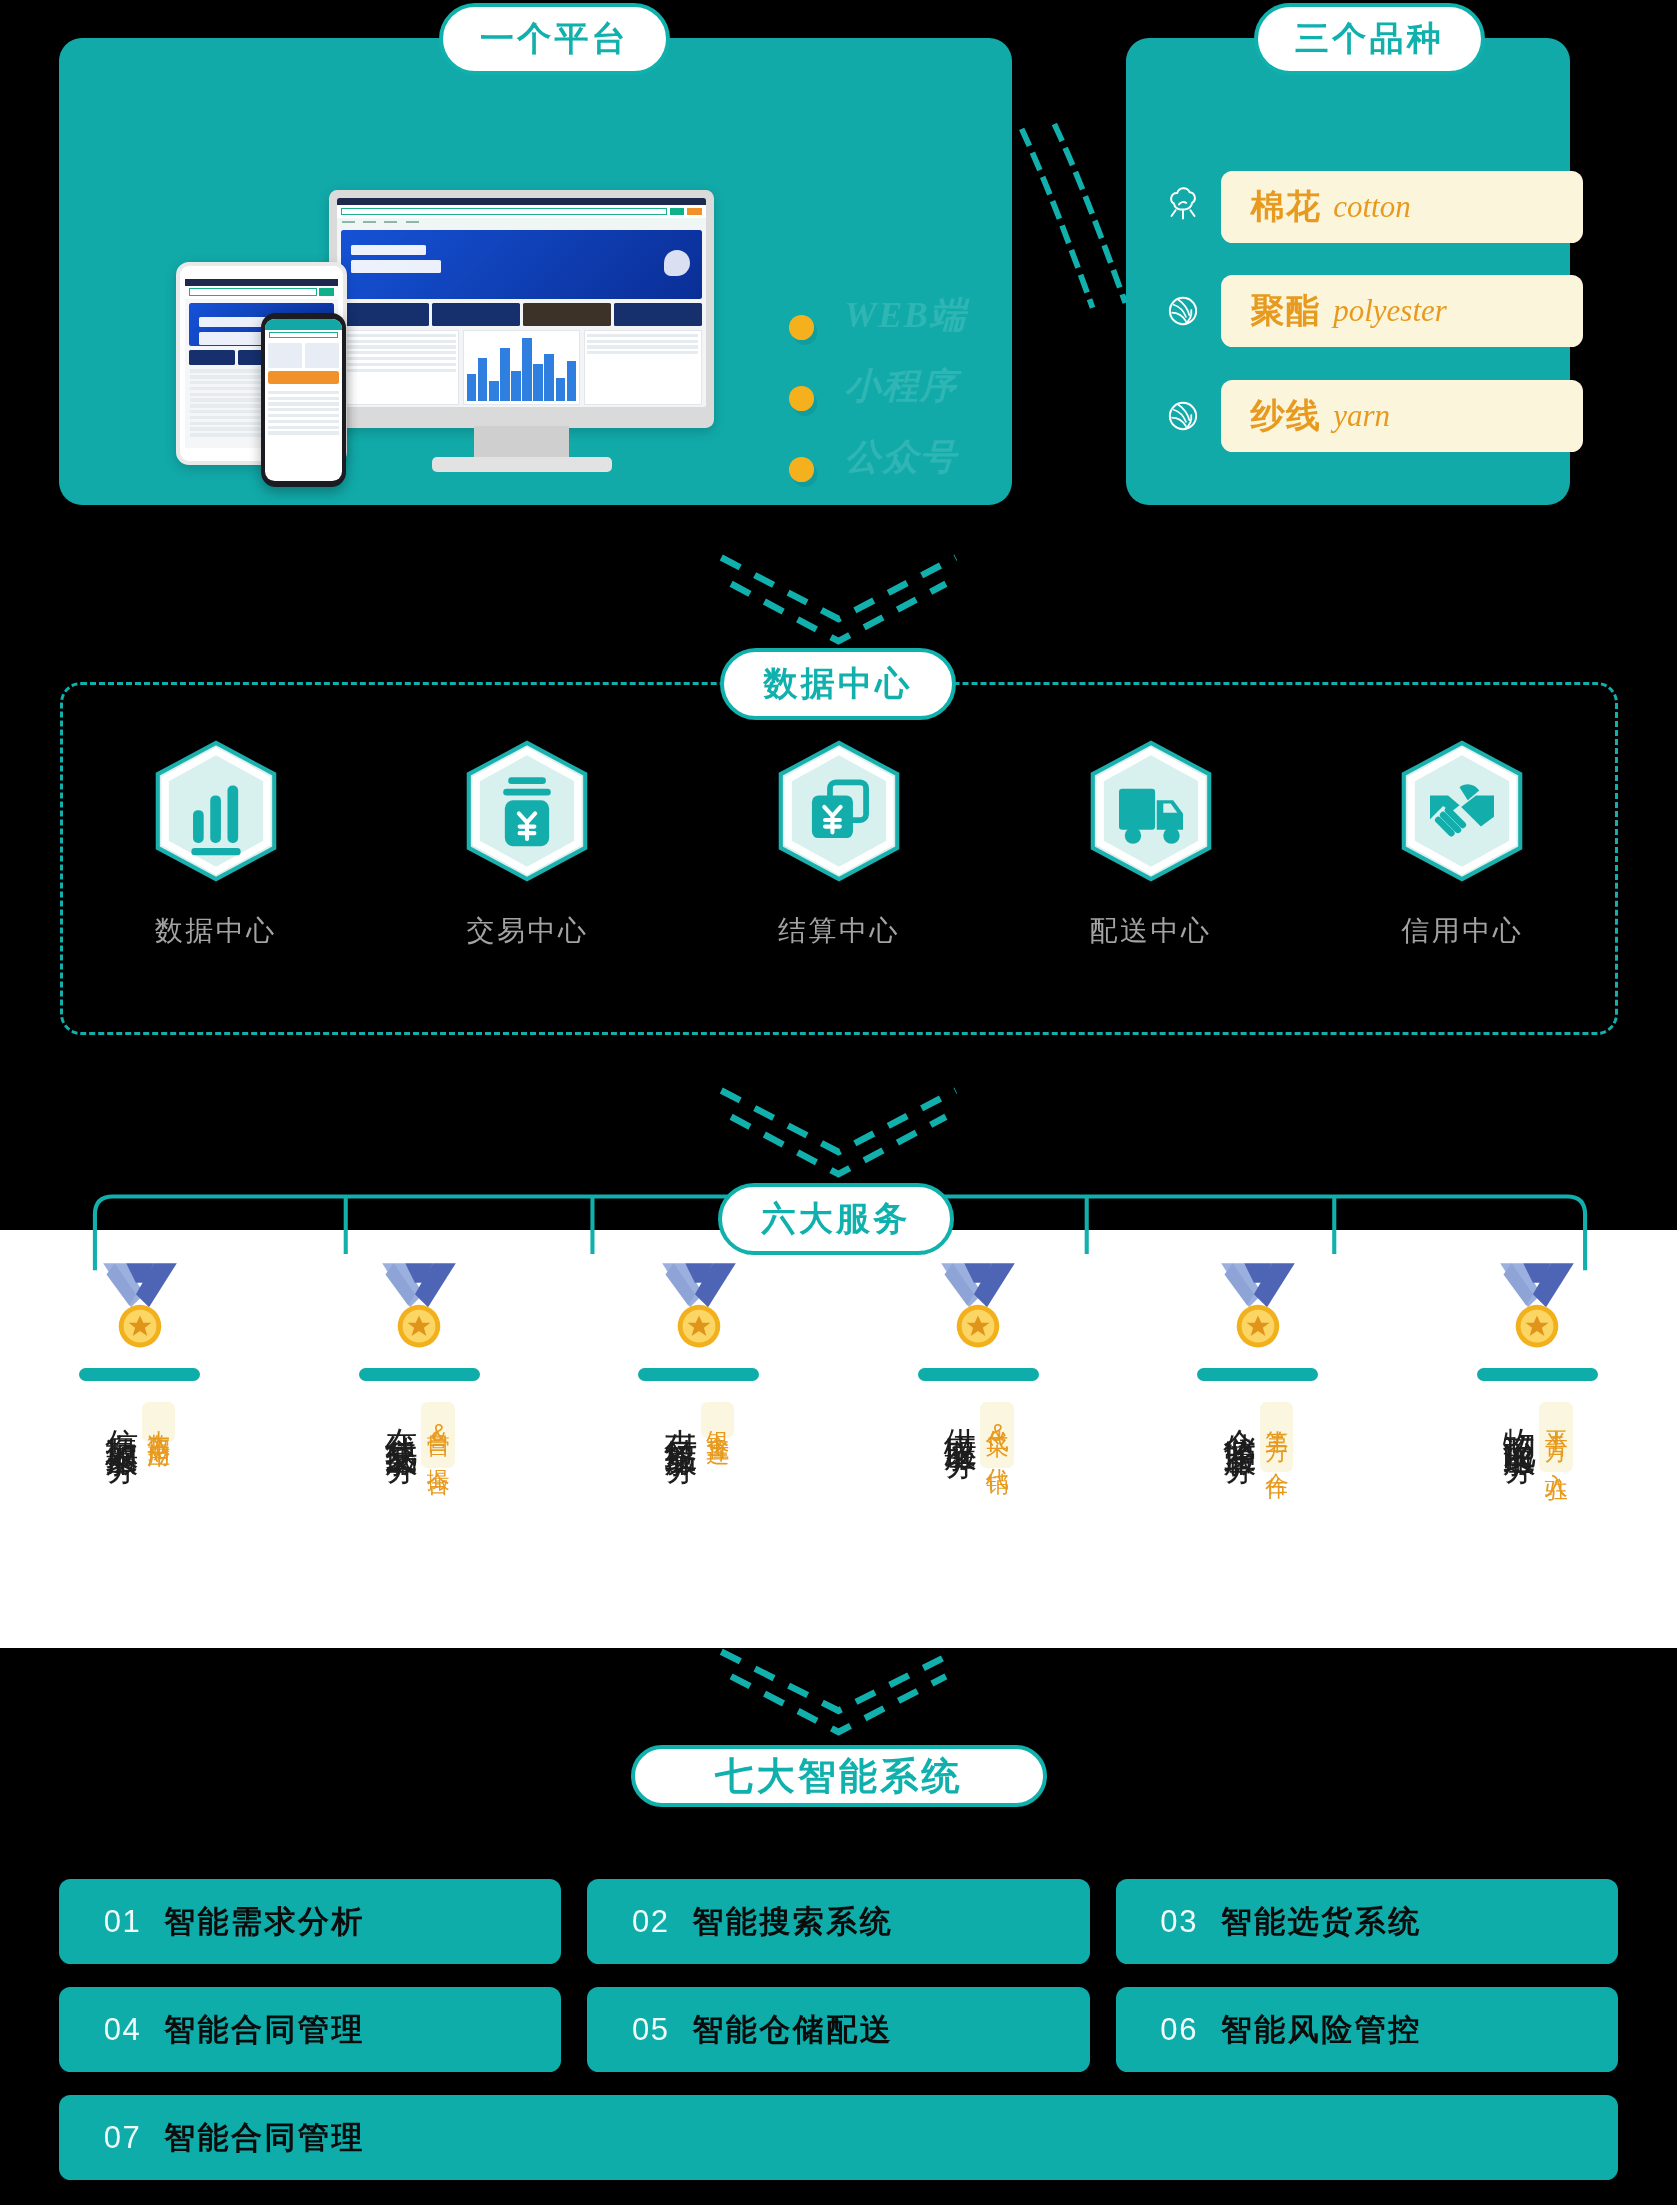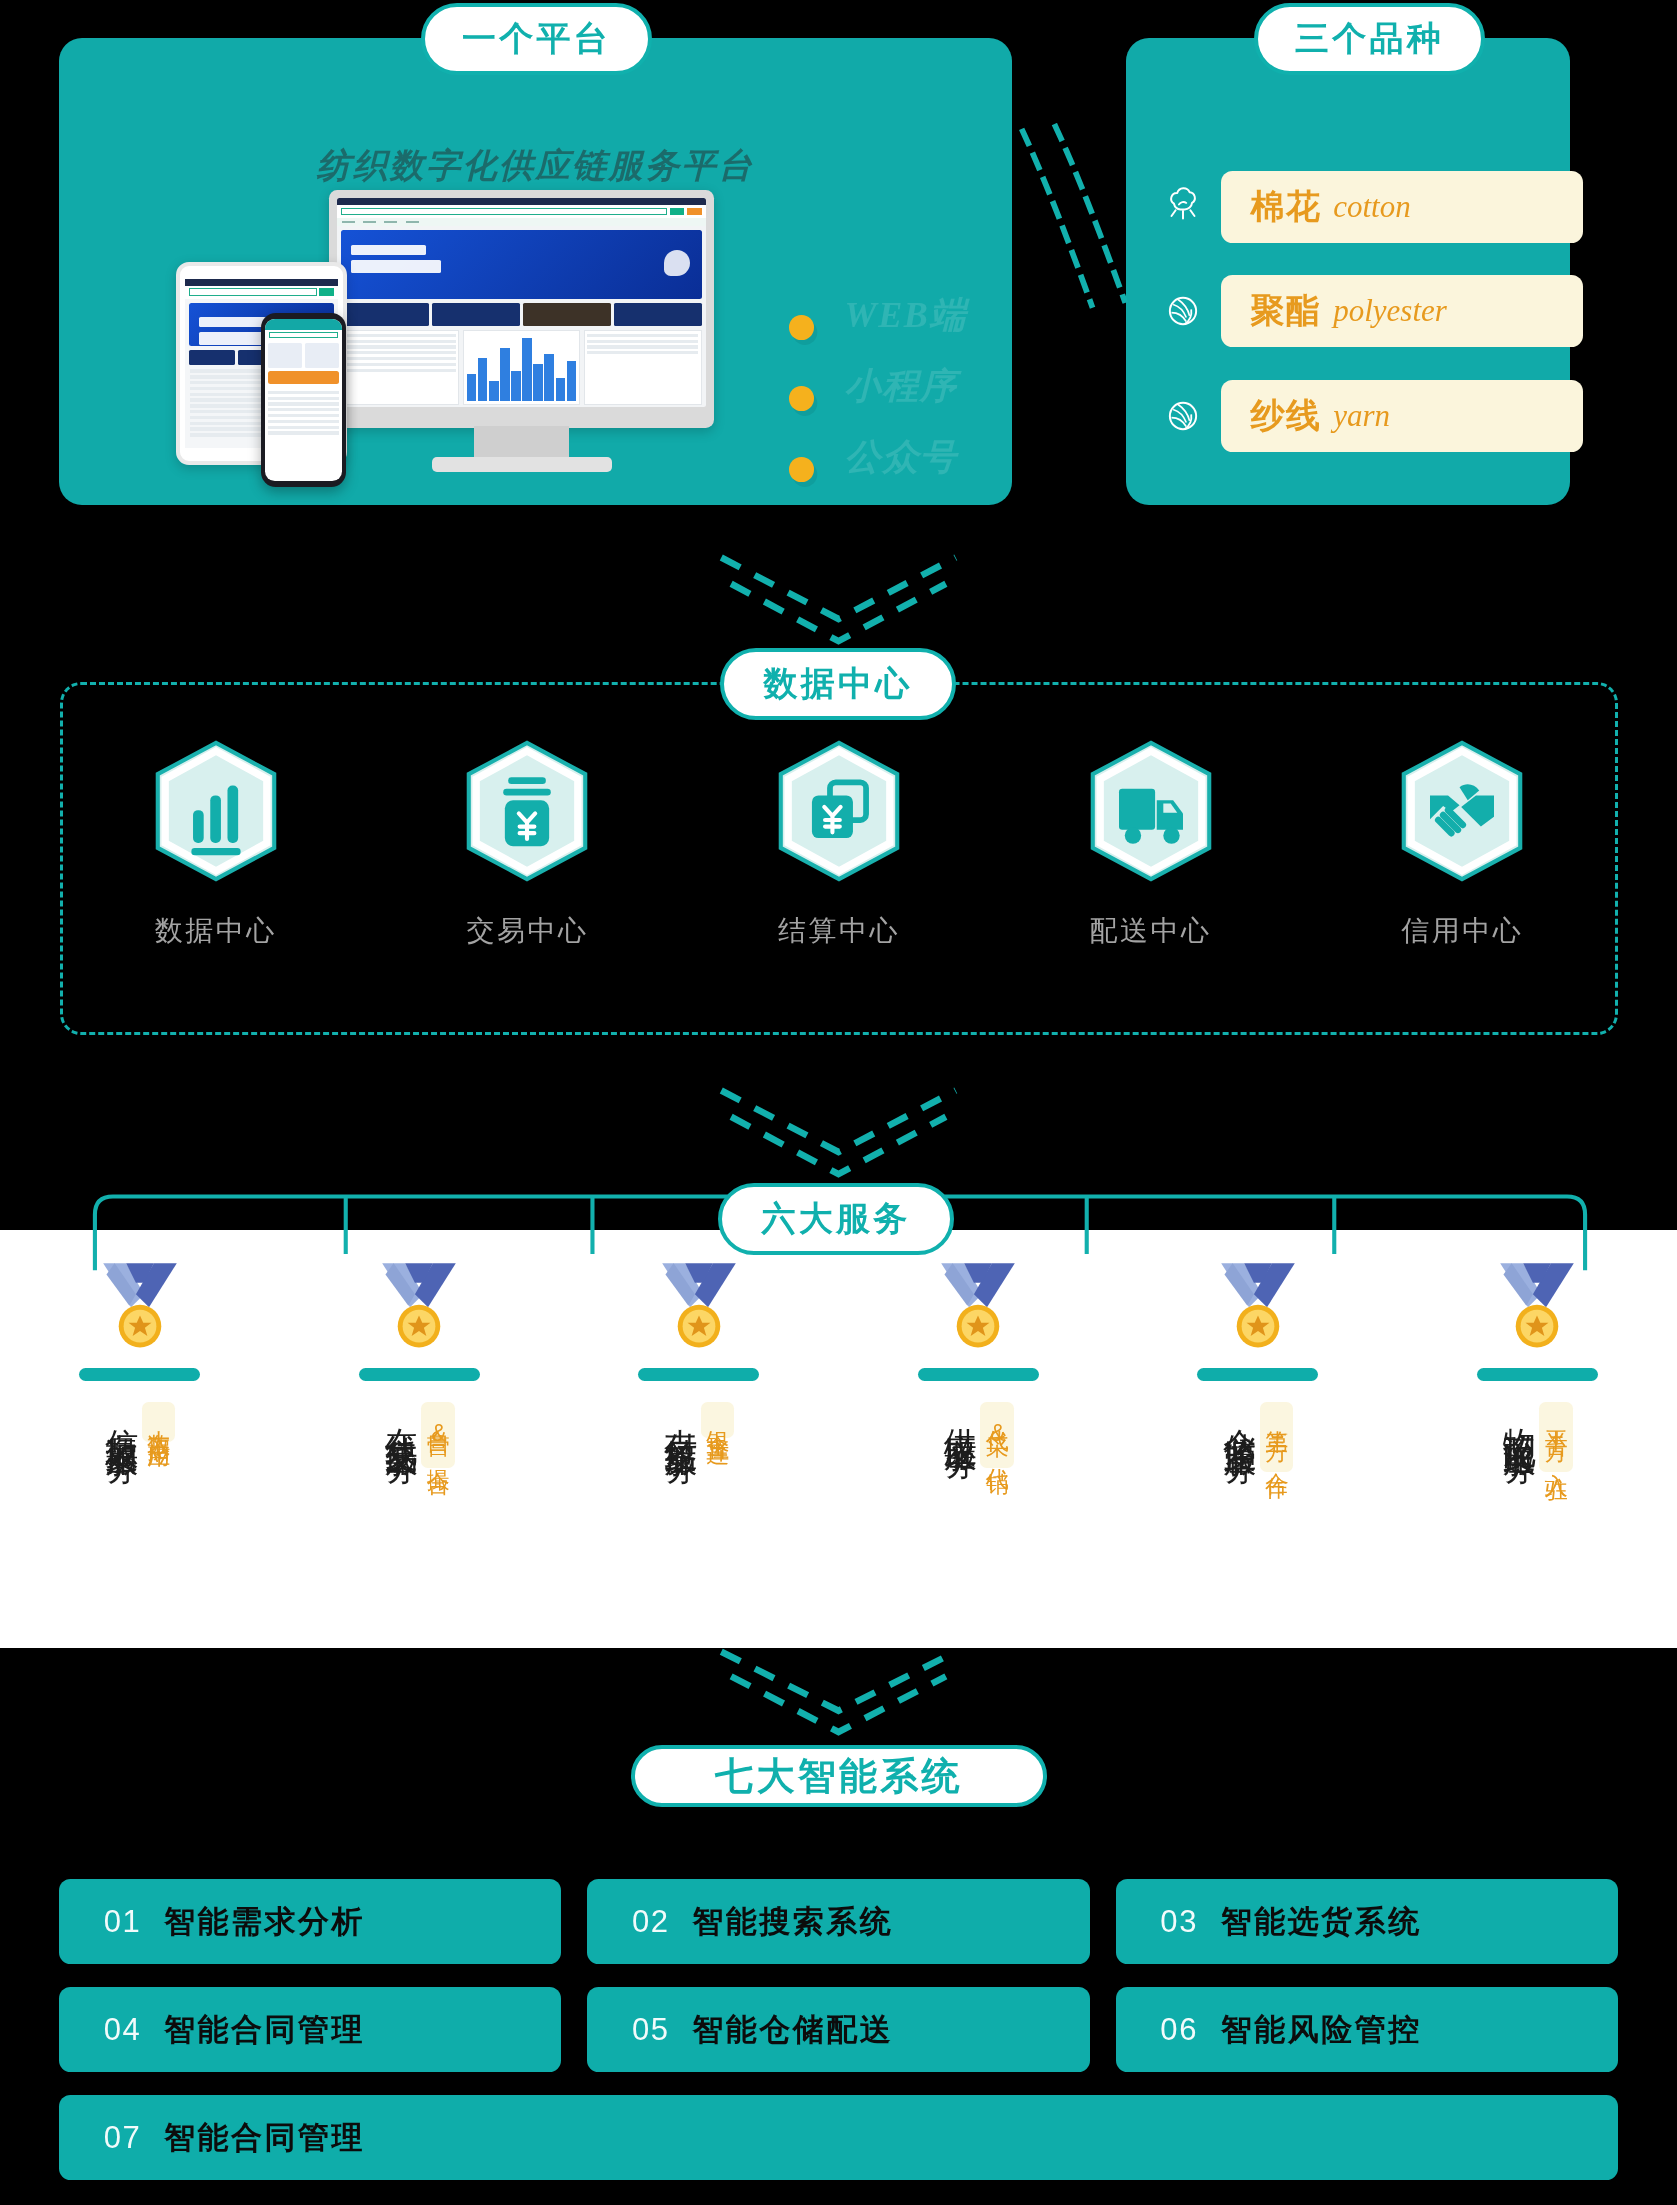--- a/index.html
+++ b/index.html
@@ -34,21 +34,21 @@
     left: 59px; top: 38px; width: 953px; height: 467px;
     background: #11aaa9;
     border-radius: 23px;
   }
   .panel-right {
     position: absolute;
     left: 1126px; top: 38px; width: 444px; height: 467px;
     background: #11aaa9;
     border-radius: 23px;
   }
-  #pill-one   { left: 421px;  top: 3.3px;  width: 231px; height: 72px; font-size: 34px; }
+  #pill-one   { left: 439px;  top: 3.3px;  width: 231px; height: 72px; font-size: 34px; }
   #pill-three { left: 1254px; top: 3.3px;  width: 231px; height: 72px; font-size: 34px; text-align: center; }
 
   .slogan {
     position: absolute; left: 0; right: 0; top: 105px;
     text-align: center;
     font-family: "Liberation Serif", "DejaVu Serif", serif;
     font-style: italic;
     font-weight: bold;
     font-size: 34px;
     letter-spacing: 2.5px;
@@ -186,21 +186,20 @@
   .sys-card.wide{ grid-column: 1 / span 3; }
   .sys-num{ width:105px; text-align:center; font-size:31px; font-weight:300; letter-spacing:1.6px; color:#f2fbfb;padding-left:22px;}
   .sys-name{ font-size:31px; font-weight:bold; letter-spacing:2.5px; color:#0c0c0c;}
 </style>
 </head>
 <body>
 
 <div id="stage">
 
   <div class="panel-left">
-    <div class="slogan">纺织数字化供应链服务平台</div>
 
     <div class="devices">
 
       <div class="monitor-frame">
         <div class="monitor-screen">
           <div class="mini-top"></div>
           <div class="mini-search">
             <div class="mini-sbar"></div>
             <div class="mini-btn"></div>
             <div class="mini-btn o"></div>

